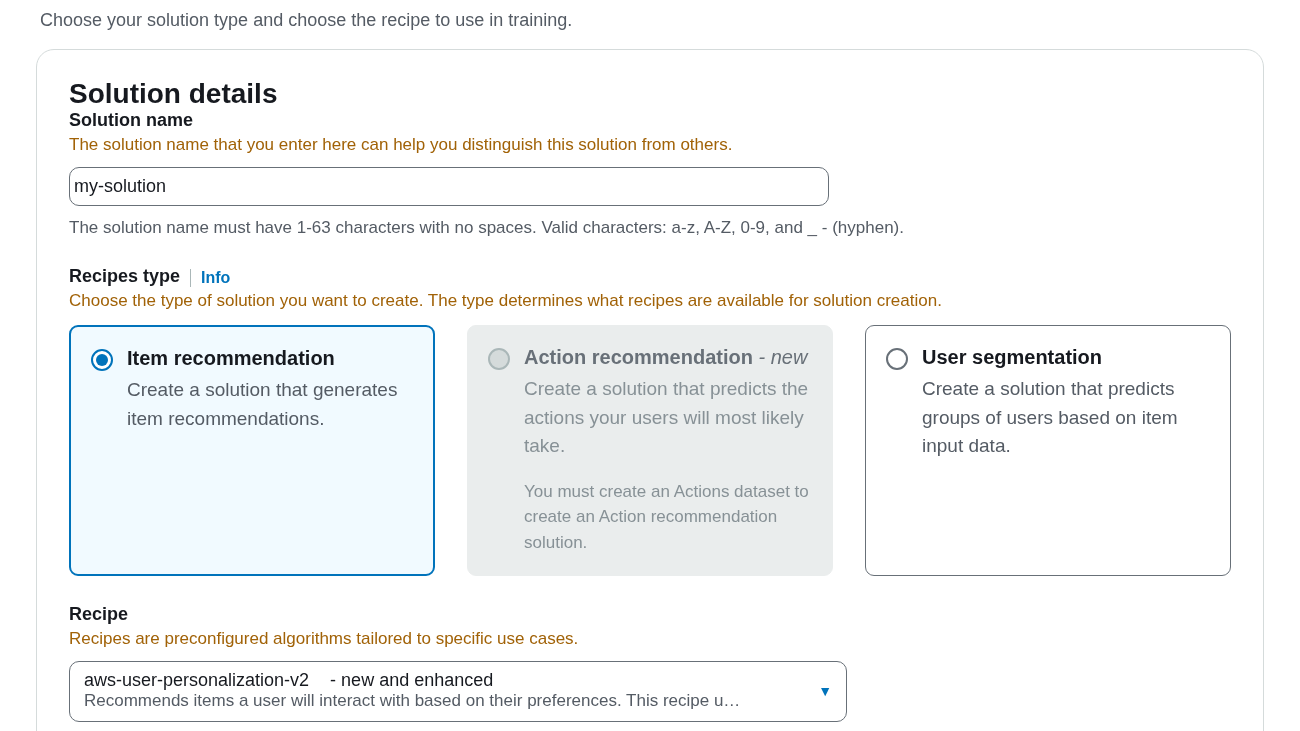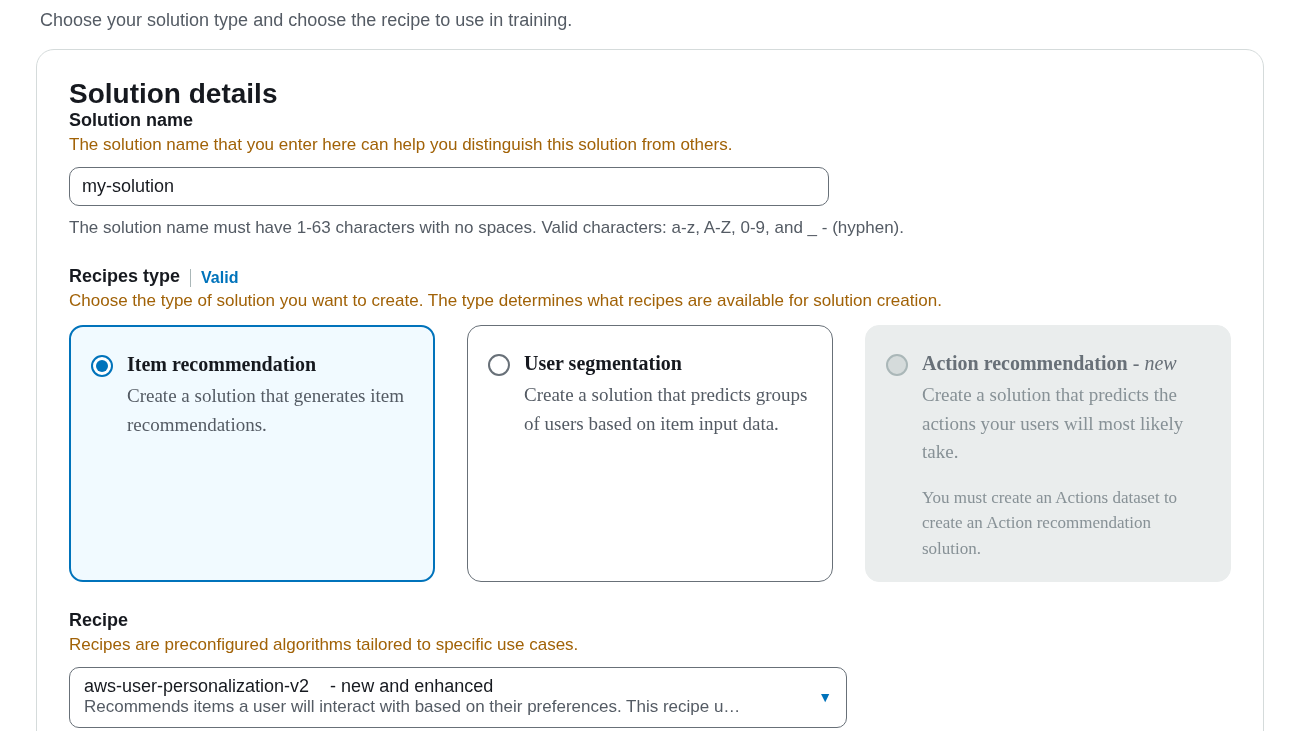--- a/index.html
+++ b/index.html
@@ -59,46 +59,45 @@
     .field-desc {
       font-size: 17px;
       color: #a16207;
       margin-bottom: 12px;
     }
     .text-input {
       width: 760px;
       max-width: 100%;
       font-size: 18px;
       color: #16191f;
-      padding: 8px 12px;
+      padding: 8px 4px;
       border: 1px solid #687078;
       border-radius: 10px;
       outline: none;
     }
     .field-constraint {
       font-size: 17px;
       color: #545b64;
       margin-top: 12px;
     }
     .type-grid {
       display: grid;
       grid-template-columns: repeat(3, 1fr);
       gap: 32px;
       margin-top: 14px;
     }
     .type-card {
       border: 1px solid #687078;
-      border-radius: 14px;
-      padding: 26px 20px 20px 20px;
+      border-radius: 9px;
+      padding: 20px 20px 20px 20px;
       display: flex;
       gap: 14px;
       cursor: pointer;
       background: #fff;
       min-height: 224px;
-      font-family: Liberation Serif, serif;
     }
     .type-card.selected {
       border: 2px solid #0073bb;
       background: #f1faff;
     }
     .type-card.disabled {
       background: #eaeded;
       border: 1px solid #eaeded;
       cursor: default;
     }
@@ -208,56 +207,56 @@
     </div>
     <div class="field-desc">The solution name that you enter here can help you distinguish this solution from others.</div>
     <input class="text-input" type="text" value="my-solution" style="">
     <div class="field-constraint">The solution name must have 1-63 characters with no spaces. Valid characters: a-z, A-Z, 0-9, and _ - (hyphen).</div>
   </div>
 
   <div class="field-block">
     <div class="field-label-row">
       <span class="field-label">Recipes type</span>
       <span class="vbar"></span>
-      <span class="info-link">Valid</span>
+      <span class="info-link">Info</span>
     </div>
     <div class="field-desc">Choose the type of solution you want to create. The type determines what recipes are available for solution creation.</div>
 
     <div class="type-grid">
 
       <div class="type-card selected">
         <div class="radio"></div>
         <div class="card-body">
           <div class="card-title">
             <span>Item recommendation</span><span class="badge-new"></span>
           </div>
           <div class="card-desc">Create a solution that generates item recommendations.</div>
-        </div>
-      </div>
-
-      <div class="type-card">
-        <div class="radio"></div>
-        <div class="card-body">
-          <div class="card-title">
-            <span>User segmentation</span><span class="badge-new"></span>
-          </div>
-          <div class="card-desc">Create a solution that predicts groups of users based on item input data.</div>
         </div>
       </div>
 
       <div class="type-card disabled">
         <div class="radio"></div>
         <div class="card-body">
           <div class="card-title">
             <span>Action recommendation</span><span class="badge-new"> - new</span>
           </div>
           <div class="card-desc">Create a solution that predicts the actions your users will most likely take.</div>
           <div class="card-note">You must create an Actions dataset to create an Action recommendation solution.</div>
         </div>
       </div>
+
+      <div class="type-card">
+        <div class="radio"></div>
+        <div class="card-body">
+          <div class="card-title">
+            <span>User segmentation</span><span class="badge-new"></span>
+          </div>
+          <div class="card-desc">Create a solution that predicts groups of users based on item input data.</div>
+        </div>
+      </div>
     </div>
   </div>
 
   <div class="field-block" style="margin-bottom:0;">
     <div class="field-label-row">
       <span class="field-label">Recipe</span>
     </div>
     <div class="field-desc">Recipes are preconfigured algorithms tailored to specific use cases.</div>
     <div class="recipe-select">
       <div class="recipe-text">

